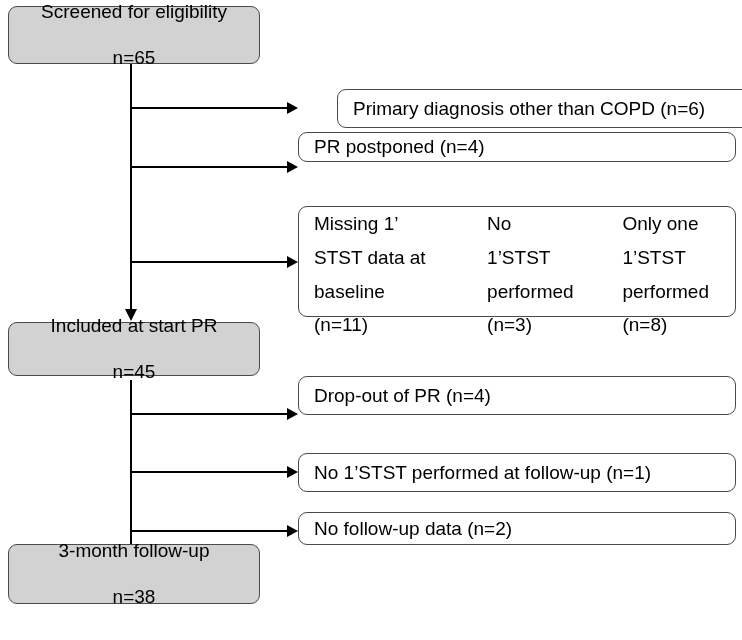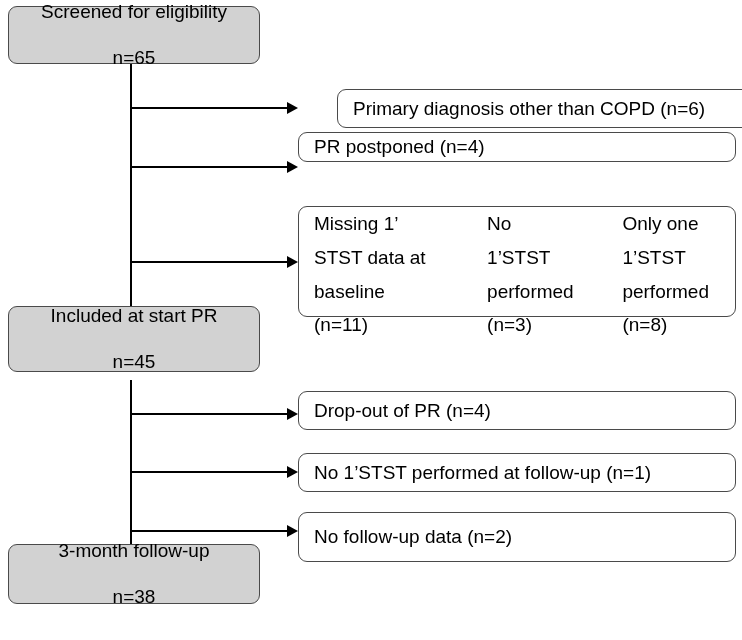--- a/index.html
+++ b/index.html
@@ -94,34 +94,34 @@
   <div class="box white" style="top:132px; height:30px;">
     <span>PR postponed (n=4)</span>
   </div>
 
   <div class="box white multi" style="top:206px; height:111px;">
     <div>Missing 1’ STST data at baseline (n=11)</div>
     <div class="subline">No 1’STST performed (n=3)</div>
     <div class="subline">Only one 1’STST performed (n=8)</div>
   </div>
 
-  <div class="box gray" style="top:306px; height:66px;">
+  <div class="box gray" style="top:322px; height:54px;">
     <div>Included at start PR</div>
     <div>n=45</div>
   </div>
 
-  <div class="box white" style="top:391px; height:39px;">
+  <div class="box white" style="top:376px; height:39px;">
     <span>Drop-out of PR (n=4)</span>
   </div>
 
   <div class="box white" style="top:453px; height:39px;">
     <span>No 1’STST performed at follow-up (n=1)</span>
   </div>
 
-  <div class="box white" style="top:512px; height:50px;">
+  <div class="box white" style="top:512px; height:33px;">
     <span>No follow-up data (n=2)</span>
   </div>
 
   <div class="box gray" style="top:544px; height:60px;">
     <div>3-month follow-up</div>
     <div>n=38</div>
   </div>
 
 </div>
 

